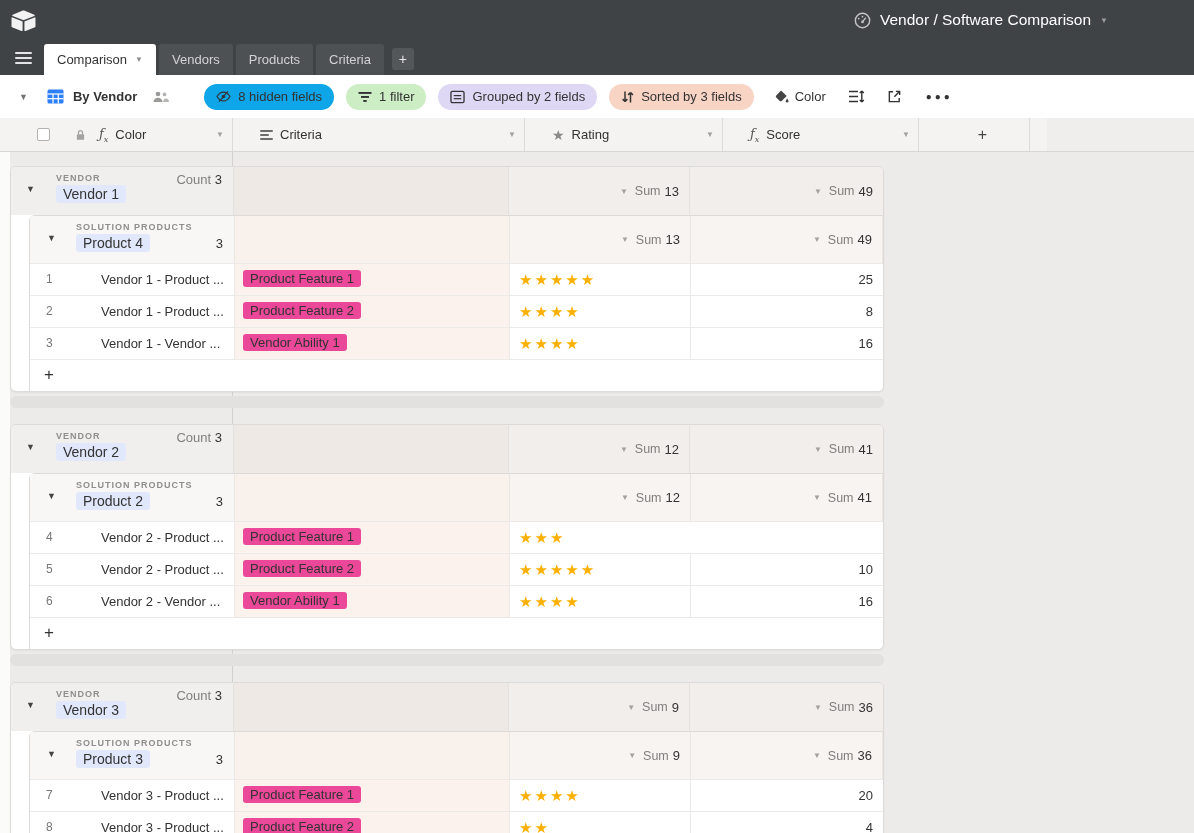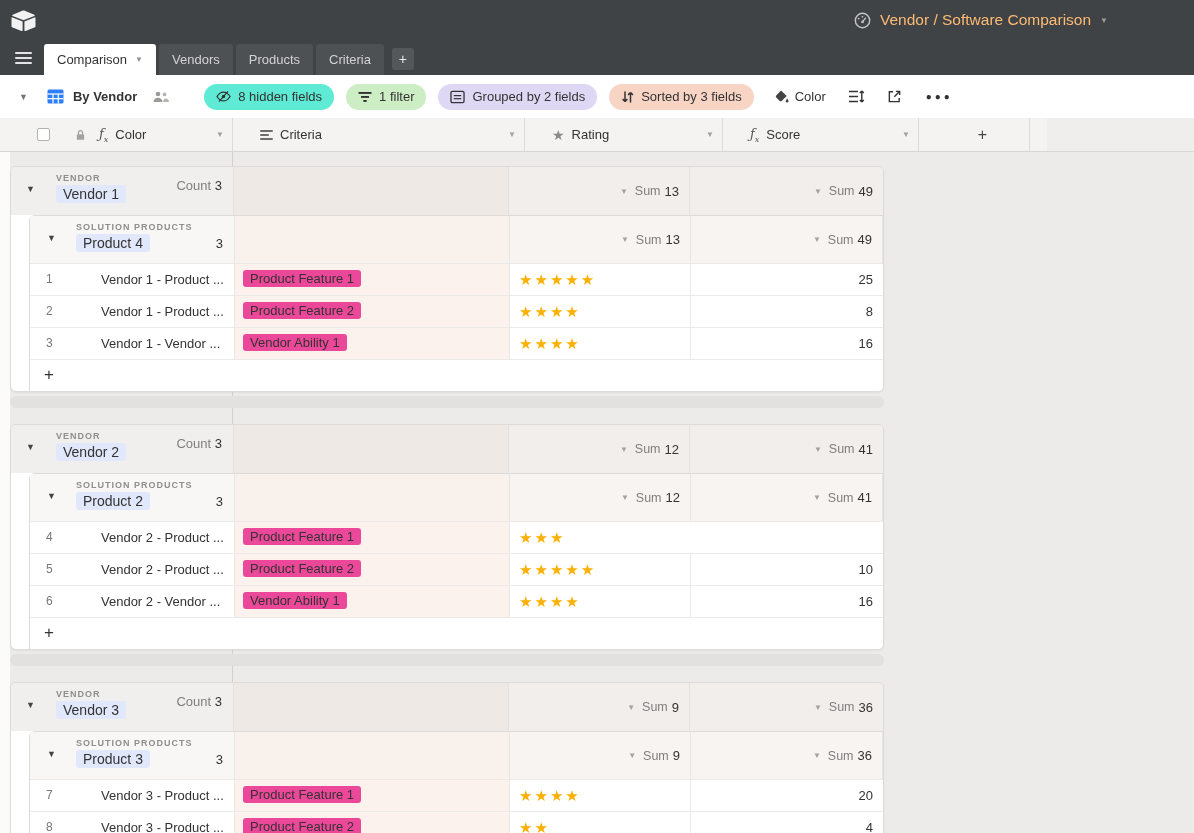--- a/index.html
+++ b/index.html
@@ -4,21 +4,21 @@
 <style>
   * { box-sizing: border-box; margin: 0; padding: 0; }
   html,body { width:1194px; height:833px; overflow:hidden;
     font-family:"Liberation Sans", sans-serif; background:#ecebe9; }
 
   
   .topbar { height:40px; background:#404346; display:flex; align-items:center; }
   .logo { margin-left:11px; display:flex; }
   .titlegroup { margin-left:auto; margin-right:86px; display:flex; align-items:center; }
   .titlegroup .gauge { margin-right:9px; display:flex; }
-  .apptitle { font-size:15.5px; color:#fdba74; }
+  .apptitle { font-size:15.5px; color:#ffffff; }
   .title-caret { font-size:8px; color:#9a9b9c; margin-left:9px; }
 
   
   .tabbar { height:35px; background:#404346; display:flex; align-items:flex-end; }
   .hamburger { width:17px; margin:0 0 11px 15px; display:flex; flex-direction:column; gap:3px; cursor:pointer; }
   .hamburger div { height:2px; background:#e3e4e5; border-radius:1px; }
   .tabs { display:flex; align-items:flex-end; margin-left:12px; height:100%; }
   .tab { height:31px; display:flex; align-items:center; padding:0 13px; margin-right:3px;
          background:#4e5154; color:#d2d3d4; font-size:13px; border-radius:3px 3px 0 0; cursor:pointer; }
   .tab.active { background:#ffffff; color:#333; }
@@ -28,21 +28,21 @@
 
   
   .toolbar { height:43px; background:#fff; display:flex; align-items:center; }
   .view-caret { font-size:9px; color:#757575; margin-left:19px; }
   .grid-icon { margin-left:19px; display:flex; }
   .view-name { margin-left:9px; font-size:13px; color:#333; font-weight:bold; }
   .people-icon { margin-left:15px; display:flex; }
   .pillbtn { display:flex; align-items:center; height:26px; border-radius:13px; padding:0 12px;
              font-size:13px; color:#333; margin-right:12px; cursor:pointer; }
   .pillbtn svg { margin-right:7px; }
-  .pill-hidden { background:#5eead4; margin-left:34px;align-items:center; }
+  .pill-hidden { background:#0ea5e9; margin-left:34px;align-items:center; }
   .pill-filter { background:#cdedc5; }
   .pill-grouped { background:#ded8f4; }
   .pill-sorted { background:#f8d4c5; }
   .flatbtn { display:flex; align-items:center; font-size:13px; color:#333; margin-left:8px; cursor:pointer; }
   .flatbtn svg { margin-right:6px; }
   .iconbtn { margin-left:22px; display:flex; cursor:pointer; }
   .more-dots { margin-left:24px; font-size:10px; letter-spacing:3px; color:#333; cursor:pointer; }
 
   
   .colheader { height:34px; display:flex; background:#f4f3f1; border-bottom:1px solid #d8d7d5;gap:17px; }
@@ -83,21 +83,21 @@
   .gcell:last-child { border-right:none; }
   .g-name { width:223px; background:#f0efed; }
   .g-crit { width:275px; background:#eee9e4; }
   .g-sumr { width:181px; background:#f2eeeb; }
   .g-sums { flex:1; background:#f2eeeb; }
   .tri { position:absolute; left:15px; top:17px; font-size:9px; color:#444; cursor:pointer; }
   .stack { margin-left:45px; padding-top:6px; }
   .glabel { font-size:9px; font-weight:bold; letter-spacing:1px; color:#8f8e8c; }
   .gpill { display:inline-block; margin-top:2px; background:#e2e8fb; border-radius:3px;
            padding:1px 7px; font-size:14px; color:#333; }
-  .gcount { position:absolute; right:11px; bottom:22px; font-size:13px; color:#333; }
+  .gcount { position:absolute; right:11px; bottom:28px; font-size:13px; color:#333; }
   .muted { color:#807f7d; }
   .sumcell { display:flex; align-items:center; justify-content:flex-end; padding-right:10px;
              font-size:13px; color:#333; height:100%; }
   .sumcaret { font-size:8px; color:#a3a2a0; margin-right:7px; cursor:pointer; }
   .sumlbl { color:#807f7d; font-size:12.5px; margin-right:4px; }
 
   .subwrap { margin-left:18px; border-left:1px solid #dcdbd9; border-top:1px solid #dcdbd9;
              border-top-left-radius:6px; }
   .subhead { display:flex; height:47px; }
   .s-name { width:205px; background:#f8f7f5; }

